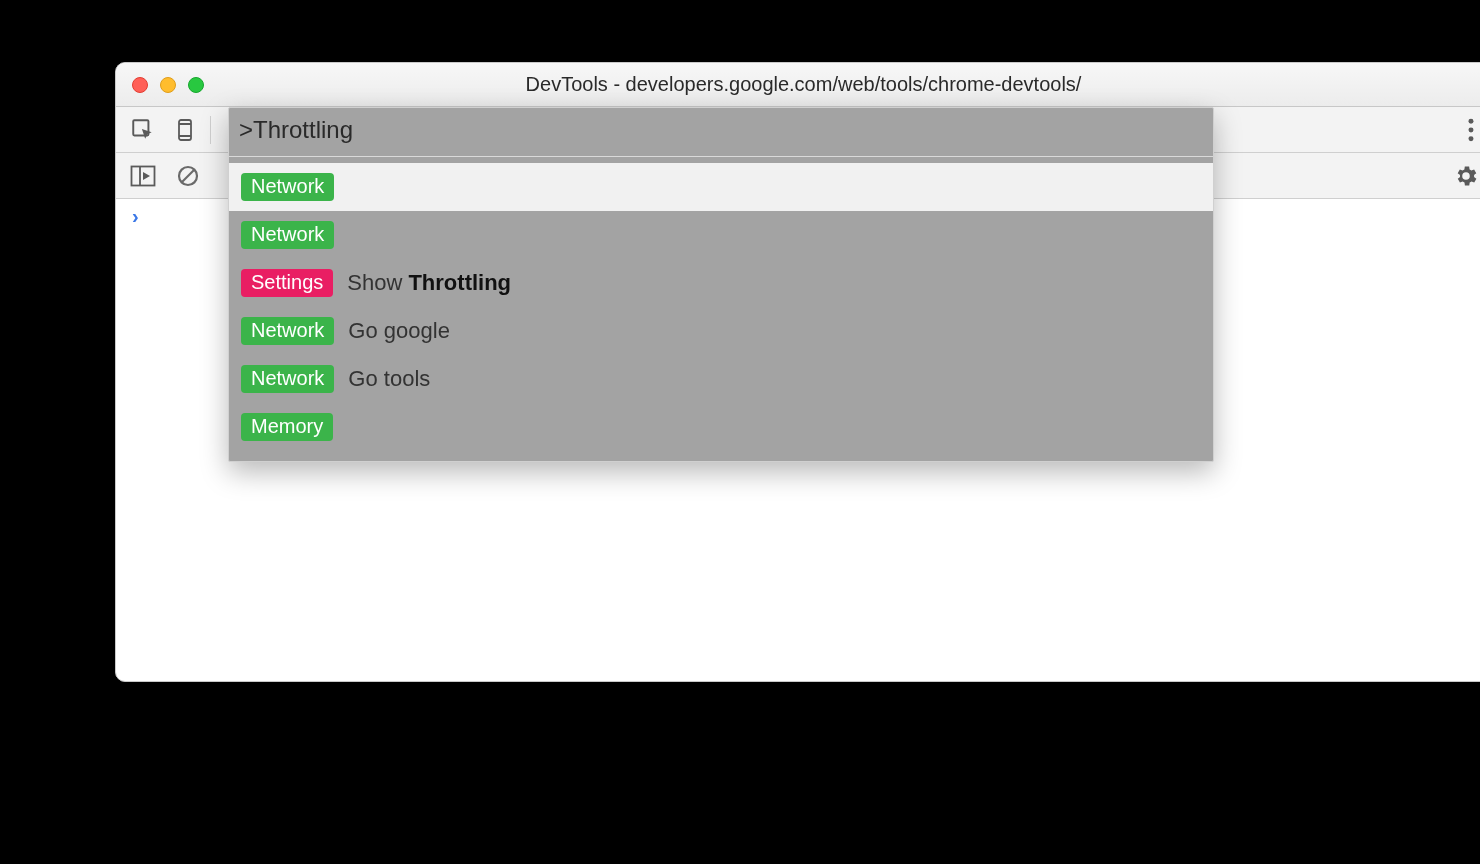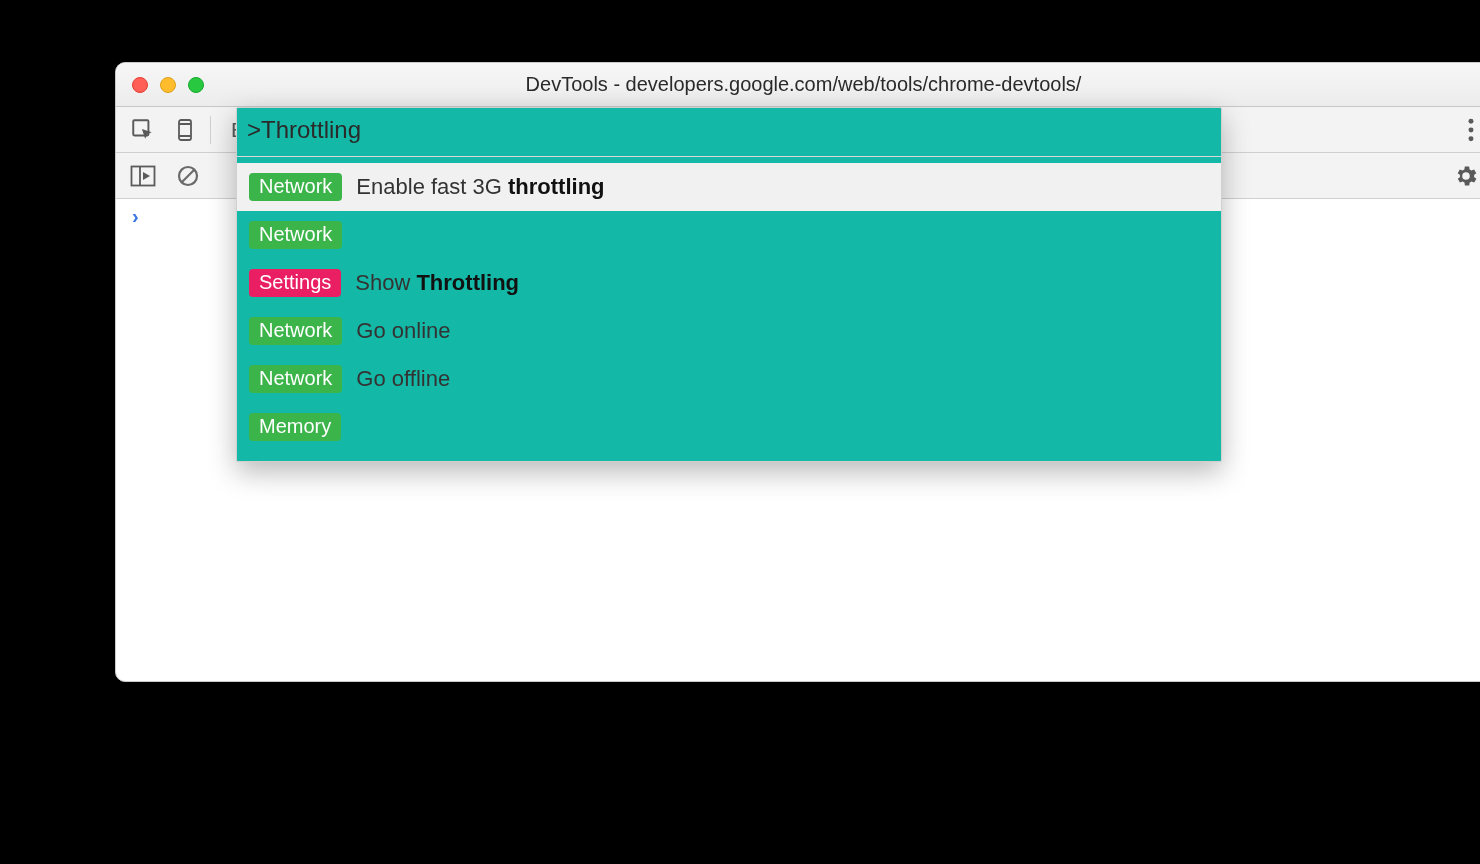--- a/index.html
+++ b/index.html
@@ -82,24 +82,24 @@
     background: #fff;
   }
   .console-caret {
     position:absolute; left:16px; top:6px;
     color:#3b78e7; font-weight:bold; font-size:20px;
   }
 
   
   .cmd {
     position: absolute;
-    left: 120px; 
+    left: 112px; 
     top: 0px;
     width: 986px;
-    background:#14b8a6;
+    background:#a3a3a3;
     border:1px solid #d0d0d0;
     border-radius: 2px;
     box-shadow: 0 10px 28px rgba(0,0,0,0.28);
     z-index: 10;
   }
   .cmd-input-wrap {
     padding: 8px 10px 12px 10px;
     border-bottom: 1px solid #d9d9d9;
   }
   .cmd-input {
@@ -215,36 +215,35 @@
       <span class="console-caret">›</span>
     </div>
 
     <div class="cmd" style="top:-46px;">
       <div class="cmd-input-wrap">
         <div class="cmd-input">&gt;Throttling</div>
       </div>
       <div class="cmd-list">
           <div class="cmd-item selected">
             <span class="badge network">Network</span>
-            <span class="cmd-text">Enable fast 3G <b>throttling</b></span>
           </div>
           <div class="cmd-item">
             <span class="badge network">Network</span>
           </div>
           <div class="cmd-item">
             <span class="badge settings">Settings</span>
             <span class="cmd-text">Show <b>Throttling</b></span>
           </div>
           <div class="cmd-item">
             <span class="badge network">Network</span>
-            <span class="cmd-text">Go online</span>
-          </div>
-          <div class="cmd-item">
-            <span class="badge network">Network</span>
-            <span class="cmd-text">Go offline</span>
+            <span class="cmd-text">Go google</span>
+          </div>
+          <div class="cmd-item">
+            <span class="badge network">Network</span>
+            <span class="cmd-text">Go tools</span>
           </div>
           <div class="cmd-item">
             <span class="badge drawer">Memory</span>
           </div>
         </div>
     </div>
 
   </div>
 
 </div>

